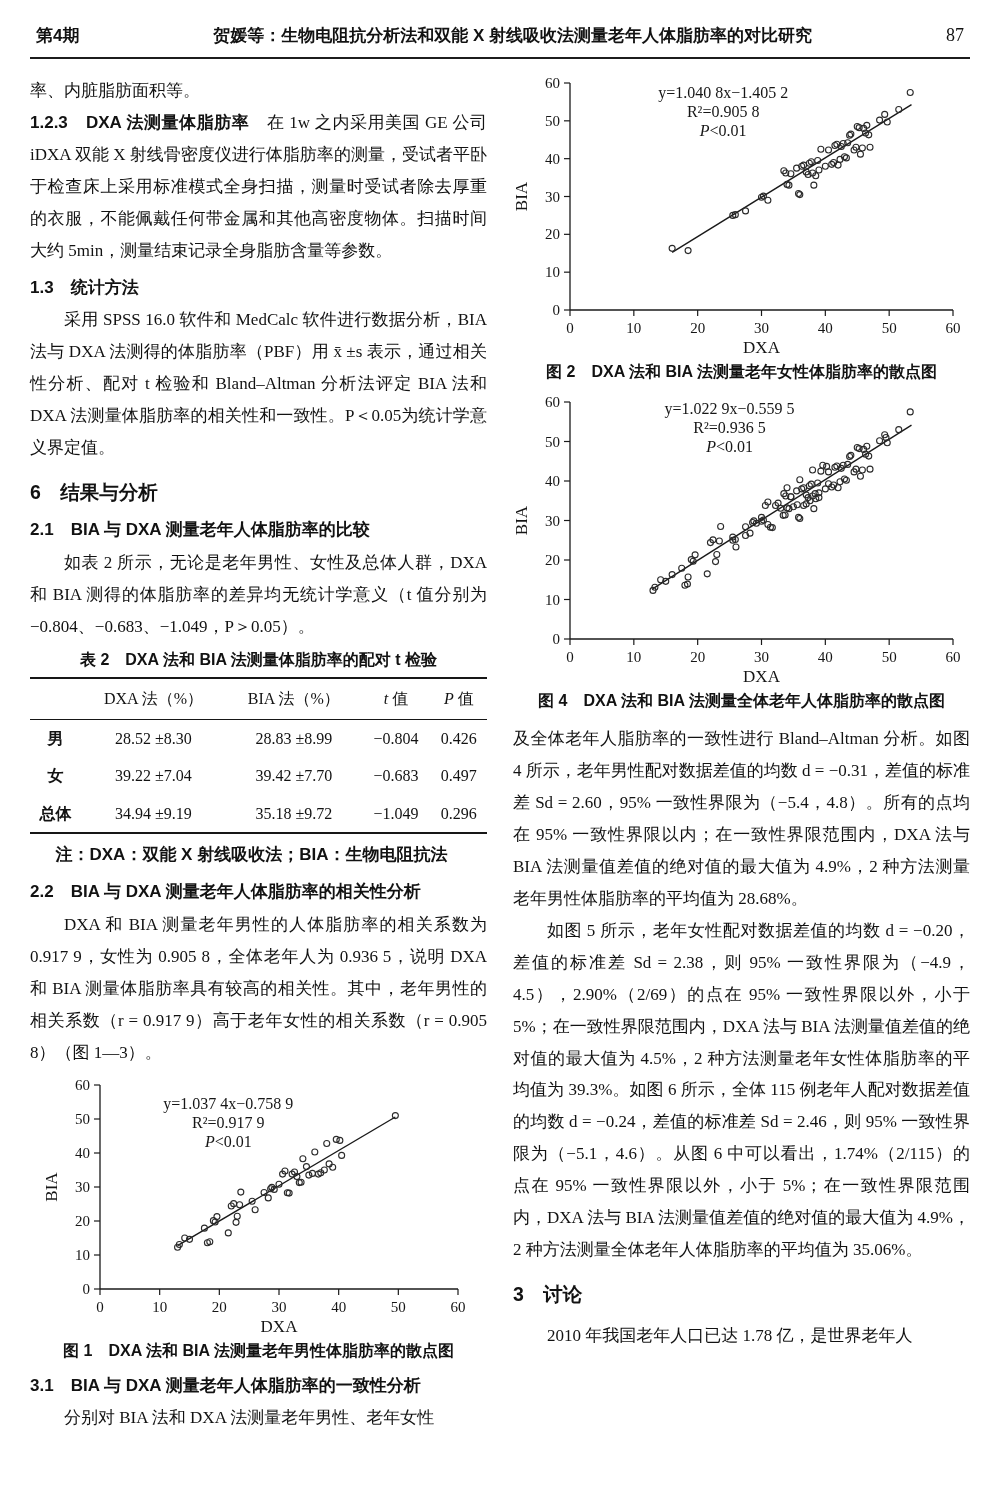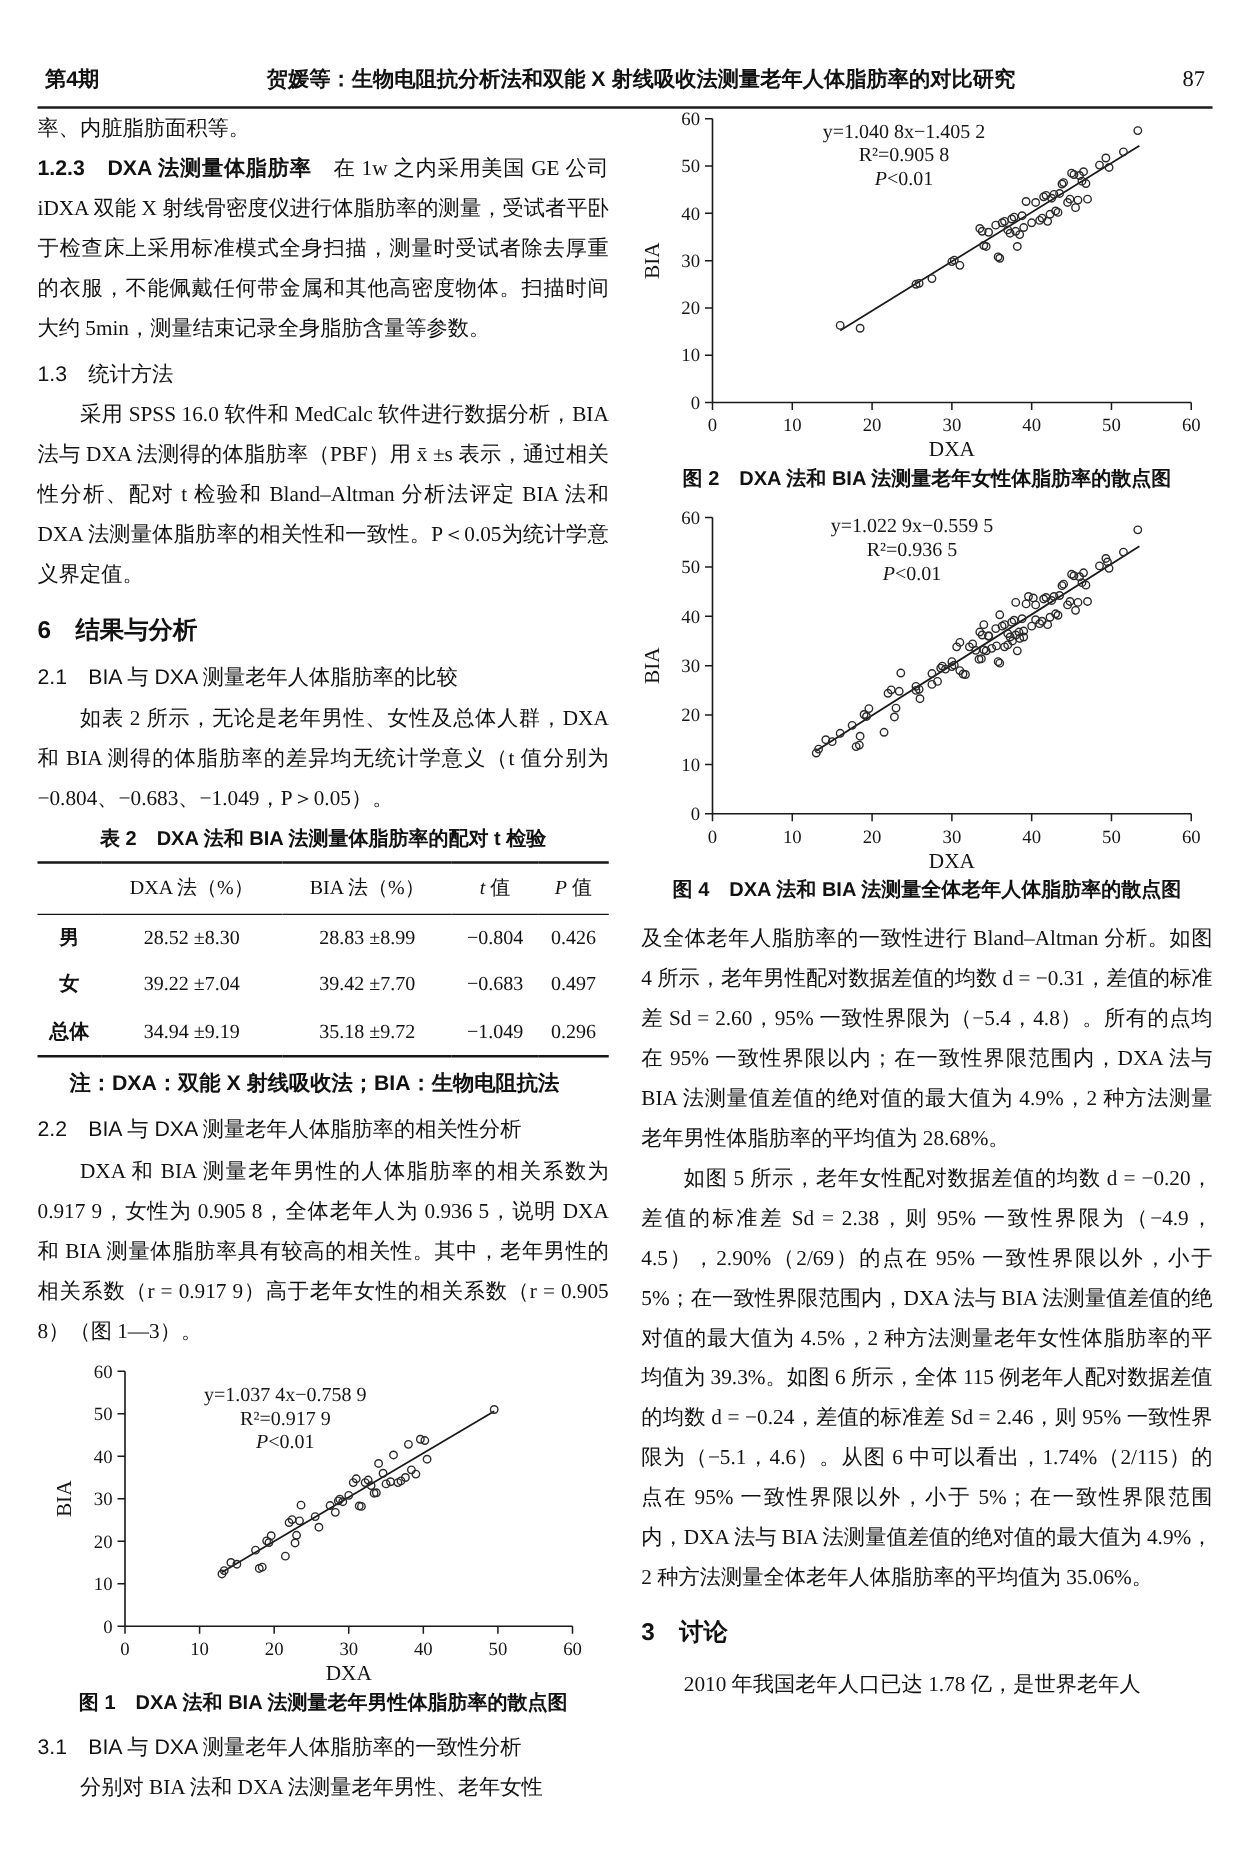--- a/index.html
+++ b/index.html
@@ -1,29 +1,29 @@
 <!DOCTYPE html>
 <html><head>
 <meta charset="utf-8">
 <style>
   html,body{margin:0;padding:0;background:#ffffff;}
   body{font-family:"Liberation Serif","DejaVu Serif",serif;color:#121212;}
-  .page{width:1000px;min-height:1491px;box-sizing:border-box;padding:52px 30px 18px;background:#fff;}
+  .page{width:1000px;min-height:1491px;box-sizing:border-box;padding:24px 30px 18px;background:#fff;}
   .pheader{display:flex;justify-content:space-between;align-items:baseline;
            border-bottom:2px solid #1c1c1c;padding:0 6px 10px 6px;font-size:17px;}
   .pheader .issue,.pheader .title{font-family:"Liberation Sans","DejaVu Sans",sans-serif;font-weight:700;}
   .pheader .pageno{font-size:18px;}
-  .cols{display:flex;gap:26px;justify-content:center;}
+  .cols{display:flex;gap:26px;margin-top:16px;justify-content:center;}
   .col{width:457px;font-size:17px;line-height:1.88;text-align:justify;}
   p{margin:0;}
   .indent{text-indent:2em;}
   .runin{font-family:"Liberation Sans","DejaVu Sans",sans-serif;font-weight:700;}
   .h-major{font-family:"Liberation Sans","DejaVu Sans",sans-serif;font-weight:700;
            font-size:19.5px;margin:16px 0 12px;line-height:1.3;}
-  .h-minor{font-family:"Liberation Sans","DejaVu Sans",sans-serif;font-weight:400;
+  .h-minor{font-family:"Liberation Sans","DejaVu Sans",sans-serif;font-weight:700;
            font-size:17px;margin:8px 0 4px;line-height:1.5;}
   .tbl-caption{text-align:center;font-family:"Liberation Sans","DejaVu Sans",sans-serif;
                font-weight:700;font-size:16px;margin:6px 0 6px;line-height:1.4;}
   table{width:100%;border-collapse:collapse;border-top:2px solid #161616;border-bottom:2px solid #161616;
         font-size:16px;line-height:1.35;}
   thead th{border-bottom:1.5px solid #161616;padding:9px 2px;font-weight:400;text-align:center;}
   tbody td{padding:8px 2px;text-align:center;}
   tbody td.rowlabel{font-family:"Liberation Sans","DejaVu Sans",sans-serif;font-weight:700;}
   .tbl-note{font-family:Liberation Sans, sans-serif;font-weight:600;
             font-size:17px;margin:5px 0 8px;text-indent:1.5em;text-align:left;}

